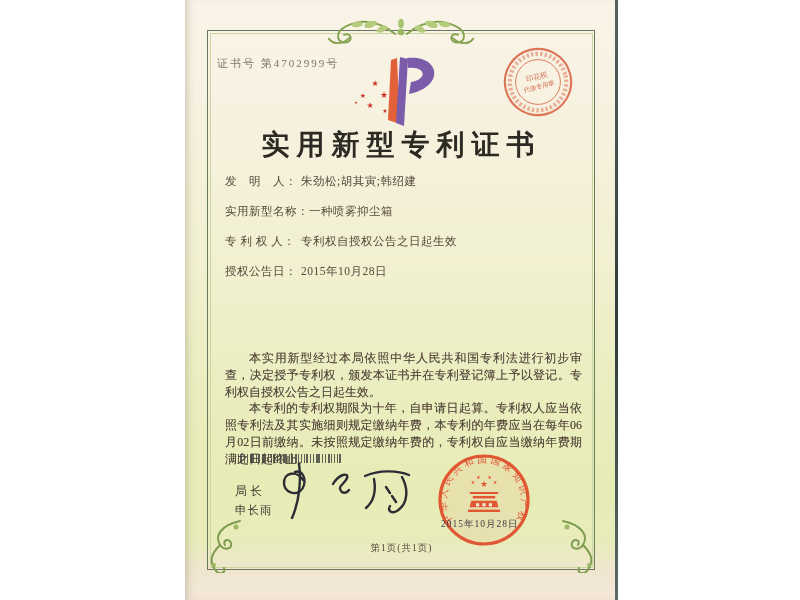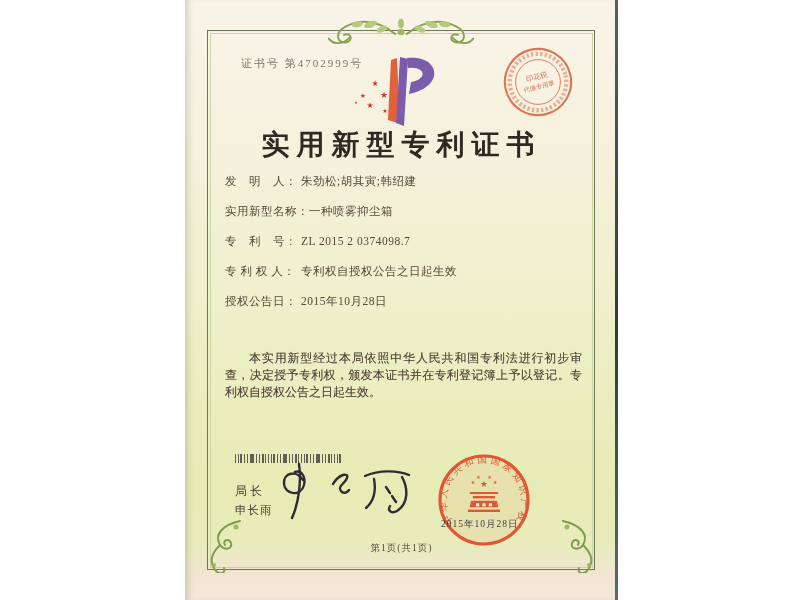--- a/index.html
+++ b/index.html
@@ -14,21 +14,21 @@
          background:linear-gradient(180deg,#55605e 0%,#303b3b 55%,#5d6a68 100%);}
   
   .frame{position:absolute;left:22px;top:30px;width:388px;height:540px;
          border:1.6px solid #69785c;box-sizing:border-box;}
   .frame-inner{position:absolute;inset:1.5px;border:1px solid #c9d6a0;}
   .ornament-top{position:absolute;left:126px;top:13px;width:180px;height:38px;}
   .corner{position:absolute;width:44px;height:56px;top:517px;}
   .corner.bl{left:15px;}
   .corner.br{right:15px;transform:scaleX(-1);}
   
-  .cert-number{position:absolute;left:56px;top:56px;font-size:11px;color:#7d7466;
+  .cert-number{position:absolute;left:32px;top:56px;font-size:11px;color:#7d7466;
                letter-spacing:2px;}
   .tax-stamp{position:absolute;left:316px;top:45px;width:74px;height:74px;opacity:.85;
              transform:rotate(-14deg);}
   .logo{position:absolute;left:168px;top:54px;width:96px;height:78px;}
   .title{position:absolute;left:0;right:0;top:126px;text-align:center;
          font-size:28px;font-weight:bold;color:#2d2923;letter-spacing:7px;}
   
   .fields{position:absolute;left:40px;top:174px;right:30px;}
   .field-row{height:14px;margin-bottom:16px;font-size:11.5px;color:#55473a;
              letter-spacing:.5px;white-space:nowrap;}
@@ -124,32 +124,30 @@
     <div class="title">实用新型专利证书</div>
 
     <div class="fields">
       <div class="field-row">
         <span class="lbl">发　明　人：</span><span>朱劲松;胡其寅;韩绍建</span>
       </div>
       <div class="field-row">
         <span class="lbl">实用新型名称：</span><span>一种喷雾抑尘箱</span>
       </div>
       <div class="field-row">
-        <span class="lbl">专　利　号：</span><span>ZL 2015 2 0374098.7</span>
-      </div>
-      <div class="field-row">
         <span class="lbl">专 利 权 人：</span><span>专利权自授权公告之日起生效</span>
       </div>
       <div class="field-row">
         <span class="lbl">授权公告日：</span><span>2015年10月28日</span>
       </div>
     </div>
 
     <div class="paras">
       <p class="para">本实用新型经过本局依照中华人民共和国专利法进行初步审查，决定授予专利权，颁发本证书并在专利登记簿上予以登记。专利权自授权公告之日起生效。</p>
+      <p class="para">本专利的专利权期限为十年，自申请日起算。专利权人应当依照专利法及其实施细则规定缴纳年费，本专利的年费应当在每年06月02日前缴纳。未按照规定缴纳年费的，专利权自应当缴纳年费期满之日起终止。</p>
     </div>
 
     <div class="barcode"></div>
 
     <div class="sig-title">局长</div>
     <div class="sig-name">申长雨</div>
     <svg class="signature-svg" viewBox="0 0 150 62">
       <g stroke="#2c2c34" stroke-width="2.4" fill="none" stroke-linecap="round">
         <path d="M30,20 C24,10 10,12 11,24 C12,35 28,37 31,25 C33,16 28,10 22,12"></path>
         <path d="M26,4 C28,18 27,40 19,58"></path>

